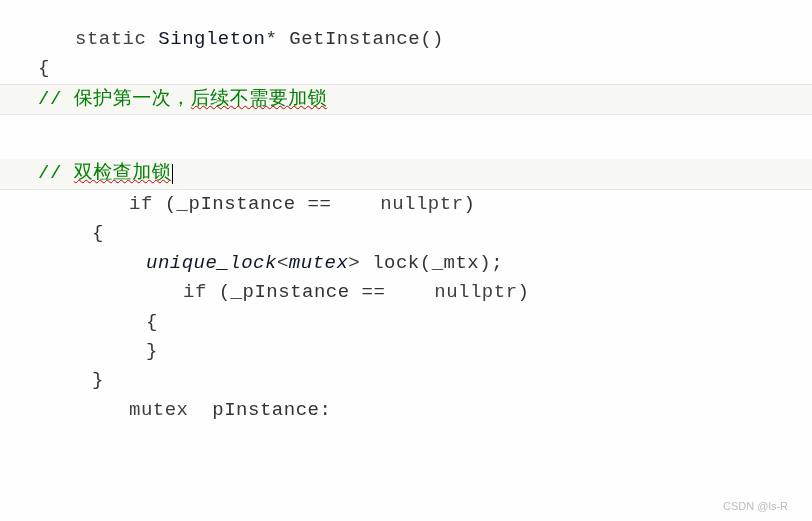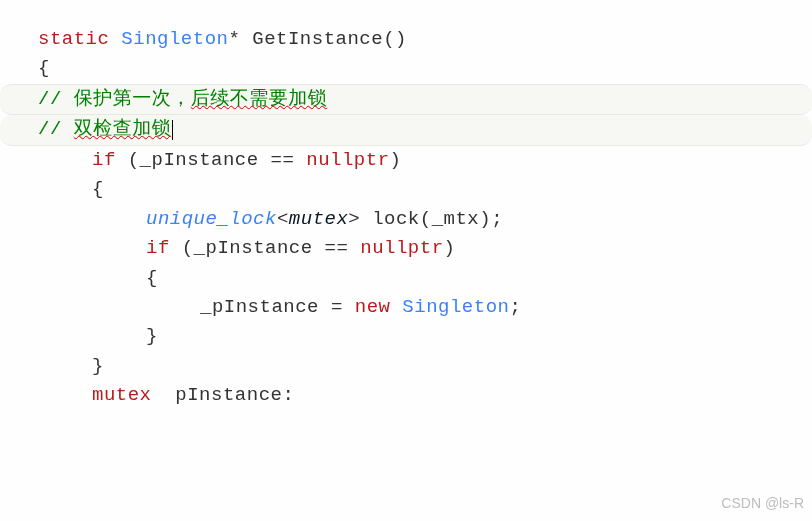--- a/index.html
+++ b/index.html
@@ -12,46 +12,46 @@
       letter-spacing: 0.5px;
       color: #333;
     }
     .code-container {
       padding-left: 38px;
     }
     .line { white-space: pre; position: relative; }
     .indent-1 { padding-left: 54px; }
     .indent-2 { padding-left: 108px; }
     .indent-3 { padding-left: 162px; }
-    .kw { color: #b91c1c; }
-    .type { color: #3b82f6; }
+    .kw { color: #404040; margin-left: 37px; }
+    .type { color: #0f172a; }
     .comment { color: #008000; }
     .italic { font-style: italic; text-align: right; }
     .spellcheck {
       text-decoration-line: underline;
       text-decoration-style: wavy;
       text-decoration-color: #cc0000;
       text-decoration-thickness: 1.2px;
     }
     .hl-line {
       background: #f7f7f4;
       border-top: 1px solid #e8e8e3;
       border-bottom: 1px solid #e8e8e3;
       margin-left: -38px;
       padding-left: 38px;
-      border-radius: 12px;
     }
     .hl-line + .hl-line {
       border-top: none;
+      margin-top: 44px;
     }
     .watermark {
       position: fixed;
-      right: 8px;
+      right: 24px;
       bottom: 6px;
-      font-size: 14px;
+      font-size: 11px;
       color: #bdbdbd;
       font-family: Arial, sans-serif;
       letter-spacing: 0;
     }
     .cursor-bar {
       display: inline-block;
       width: 1px;
       height: 20px;
       background: #000;
       vertical-align: text-bottom;
@@ -64,20 +64,19 @@
 <div class="code-container">
   <div class="line"><span class="kw">static</span><span class="type"> Singleton</span><span>* GetInstance()</span></div>
   <div class="line"><span>{</span></div>
   <div class="line indent-1 hl-line"><span class="comment">// </span><span class="comment">保护第一次，</span><span class="comment spellcheck">后续不需要加锁</span></div>
   <div class="line indent-1 hl-line"><span class="comment">// </span><span class="comment spellcheck">双检查加锁</span><span class="cursor-bar"></span></div>
   <div class="line indent-1"><span class="kw">if</span><span> (_pInstance == </span><span class="kw">nullptr</span><span>)</span></div>
   <div class="line indent-1"><span>{</span></div>
   <div class="line indent-2"><span class="type italic">unique_lock</span><span>&lt;</span><span class="type italic" style="color:#0f172a">mutex</span><span>&gt; lock(_mtx);</span></div>
   <div class="line indent-2"><span class="kw">if</span><span> (_pInstance == </span><span class="kw">nullptr</span><span>)</span></div>
   <div class="line indent-2"><span>{</span></div>
-  <div class="line indent-3"><span>_pInstance = </span><span class="kw">new</span><span class="type"> Singleton</span><span>;</span></div>
   <div class="line indent-2"><span>}</span></div>
   <div class="line indent-1"><span>}</span></div>
   <div class="line indent-1"><span></span></div>
   <div class="line indent-1"><span class="kw">mutex</span><span>  pInstance:</span></div>
 </div>
 
 <div class="watermark">CSDN @ls-R</div>
 
 </body></html>

